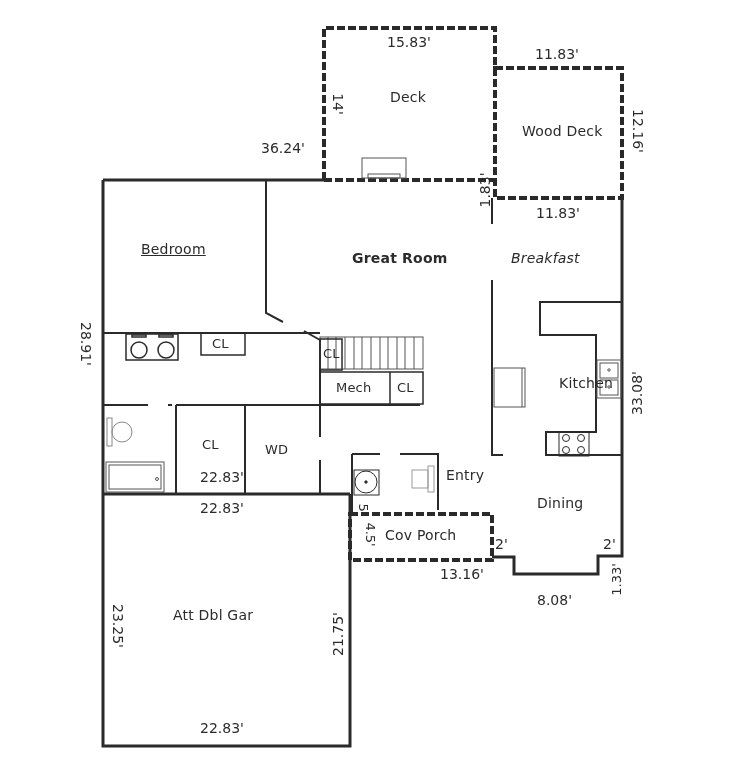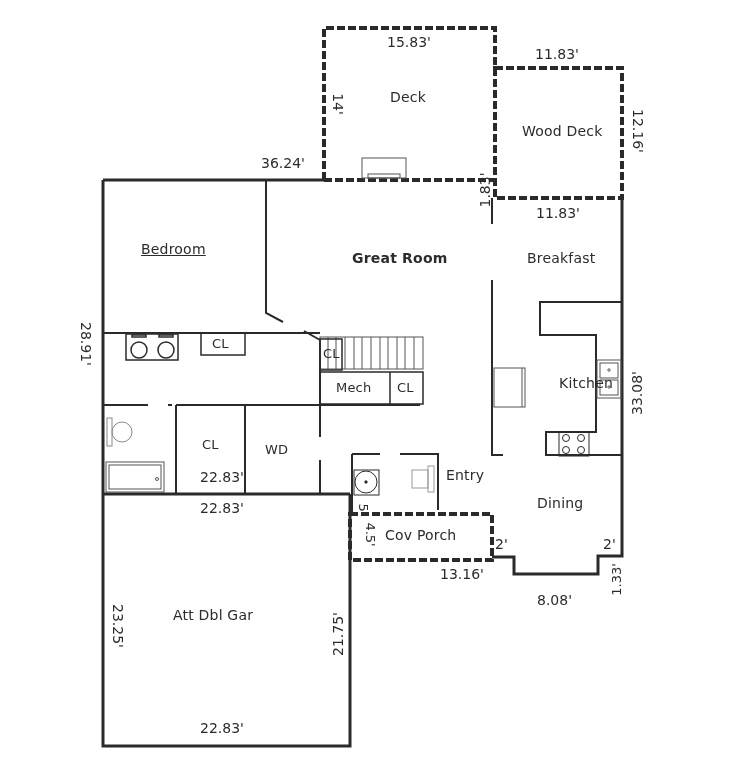--- a/index.html
+++ b/index.html
@@ -152,38 +152,38 @@
   <g fill="none" stroke="#555" stroke-width="1">
     <rect x="494" y="368" width="31" height="39"></rect>
     <line x1="522" y1="368" x2="522" y2="407"></line>
   </g>
 </svg>
 
 <div class="lbl" style="left:390px;top:89px;">Deck</div>
 <div class="lbl" style="left:522px;top:123px;">Wood Deck</div>
 <div class="lbl" style="left:141px;top:241px;text-decoration:underline;">Bedroom</div>
 <div class="lbl" style="left:352px;top:250px;font-weight:bold;">Great Room</div>
-<div class="lbl" style="left:527px;top:250px;">Breakfast</div>
+<div class="lbl" style="left:511px;top:250px;font-style:italic;">Breakfast</div>
 <div class="lbl" style="left:532px;top:375px;margin-left:27px;">Kitchen</div>
 <div class="lbl small" style="left:212px;top:336px;">CL</div>
 <div class="lbl small" style="left:323px;top:346px;">CL</div>
 <div class="lbl small" style="left:336px;top:380px;">Mech</div>
 <div class="lbl small" style="left:397px;top:380px;">CL</div>
 <div class="lbl small" style="left:202px;top:437px;">CL</div>
 <div class="lbl small" style="left:265px;top:442px;">WD</div>
 <div class="lbl" style="left:446px;top:467px;">Entry</div>
 <div class="lbl" style="left:537px;top:495px;">Dining</div>
 <div class="lbl" style="left:385px;top:527px;">Cov Porch</div>
 <div class="lbl" style="left:173px;top:607px;">Att Dbl Gar</div>
 
 <div class="dim" style="left:387px;top:34px;">15.83'</div>
 <div class="dim rot90" style="left:327px;top:96px;">14'</div>
 <div class="dim" style="left:535px;top:46px;">11.83'</div>
 <div class="dim rot90" style="left:616px;top:123px;">12.16'</div>
-<div class="dim" style="left:261px;top:155px;">36.24'</div>
+<div class="dim" style="left:261px;top:140px;">36.24'</div>
 <div class="dim rotm90" style="left:467px;top:182px;">1.83'</div>
 <div class="dim" style="left:536px;top:205px;">11.83'</div>
 <div class="dim rot90" style="left:64px;top:336px;">28.91'</div>
 <div class="dim rotm90" style="left:615px;top:385px;">33.08'</div>
 <div class="dim" style="left:200px;top:469px;">22.83'</div>
 <div class="dim" style="left:200px;top:500px;">22.83'</div>
 <div class="dim" style="left:200px;top:720px;">22.83'</div>
 <div class="dim rot90" style="left:96px;top:618px;">23.25'</div>
 <div class="dim rotm90" style="left:316px;top:626px;">21.75'</div>
 <div class="dim rot90 small" style="left:358px;top:527px;">4.5'</div>

